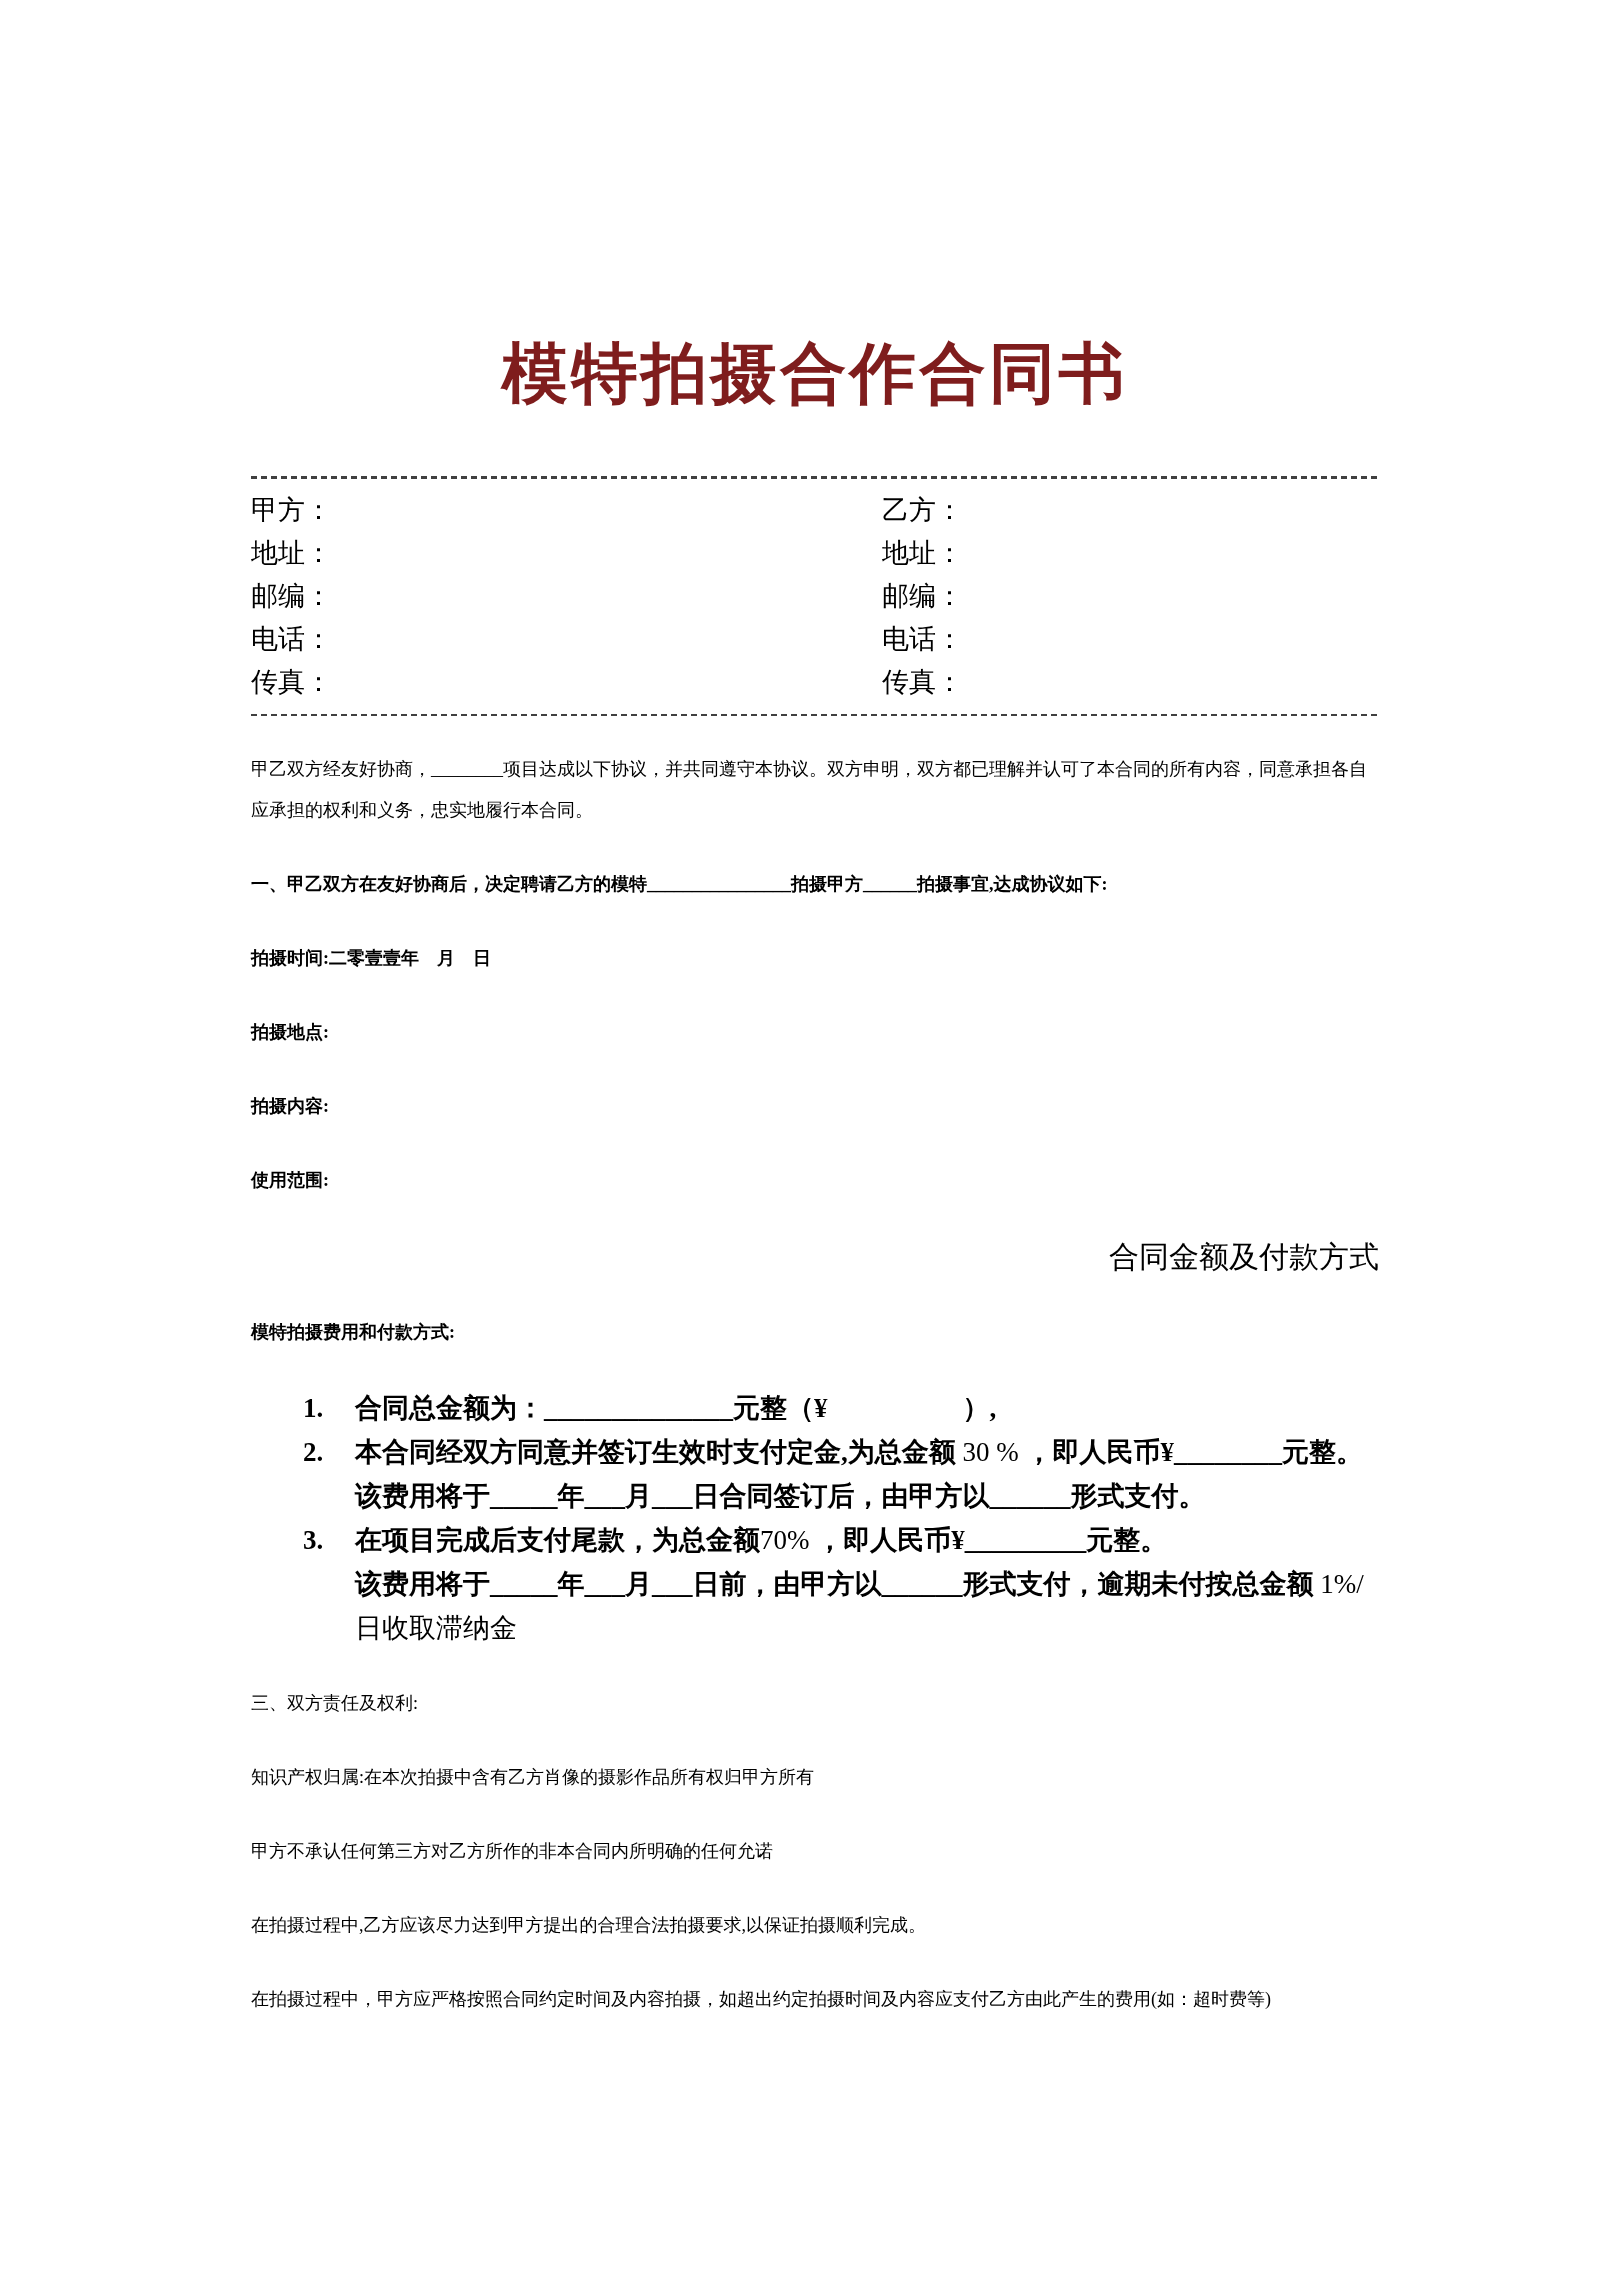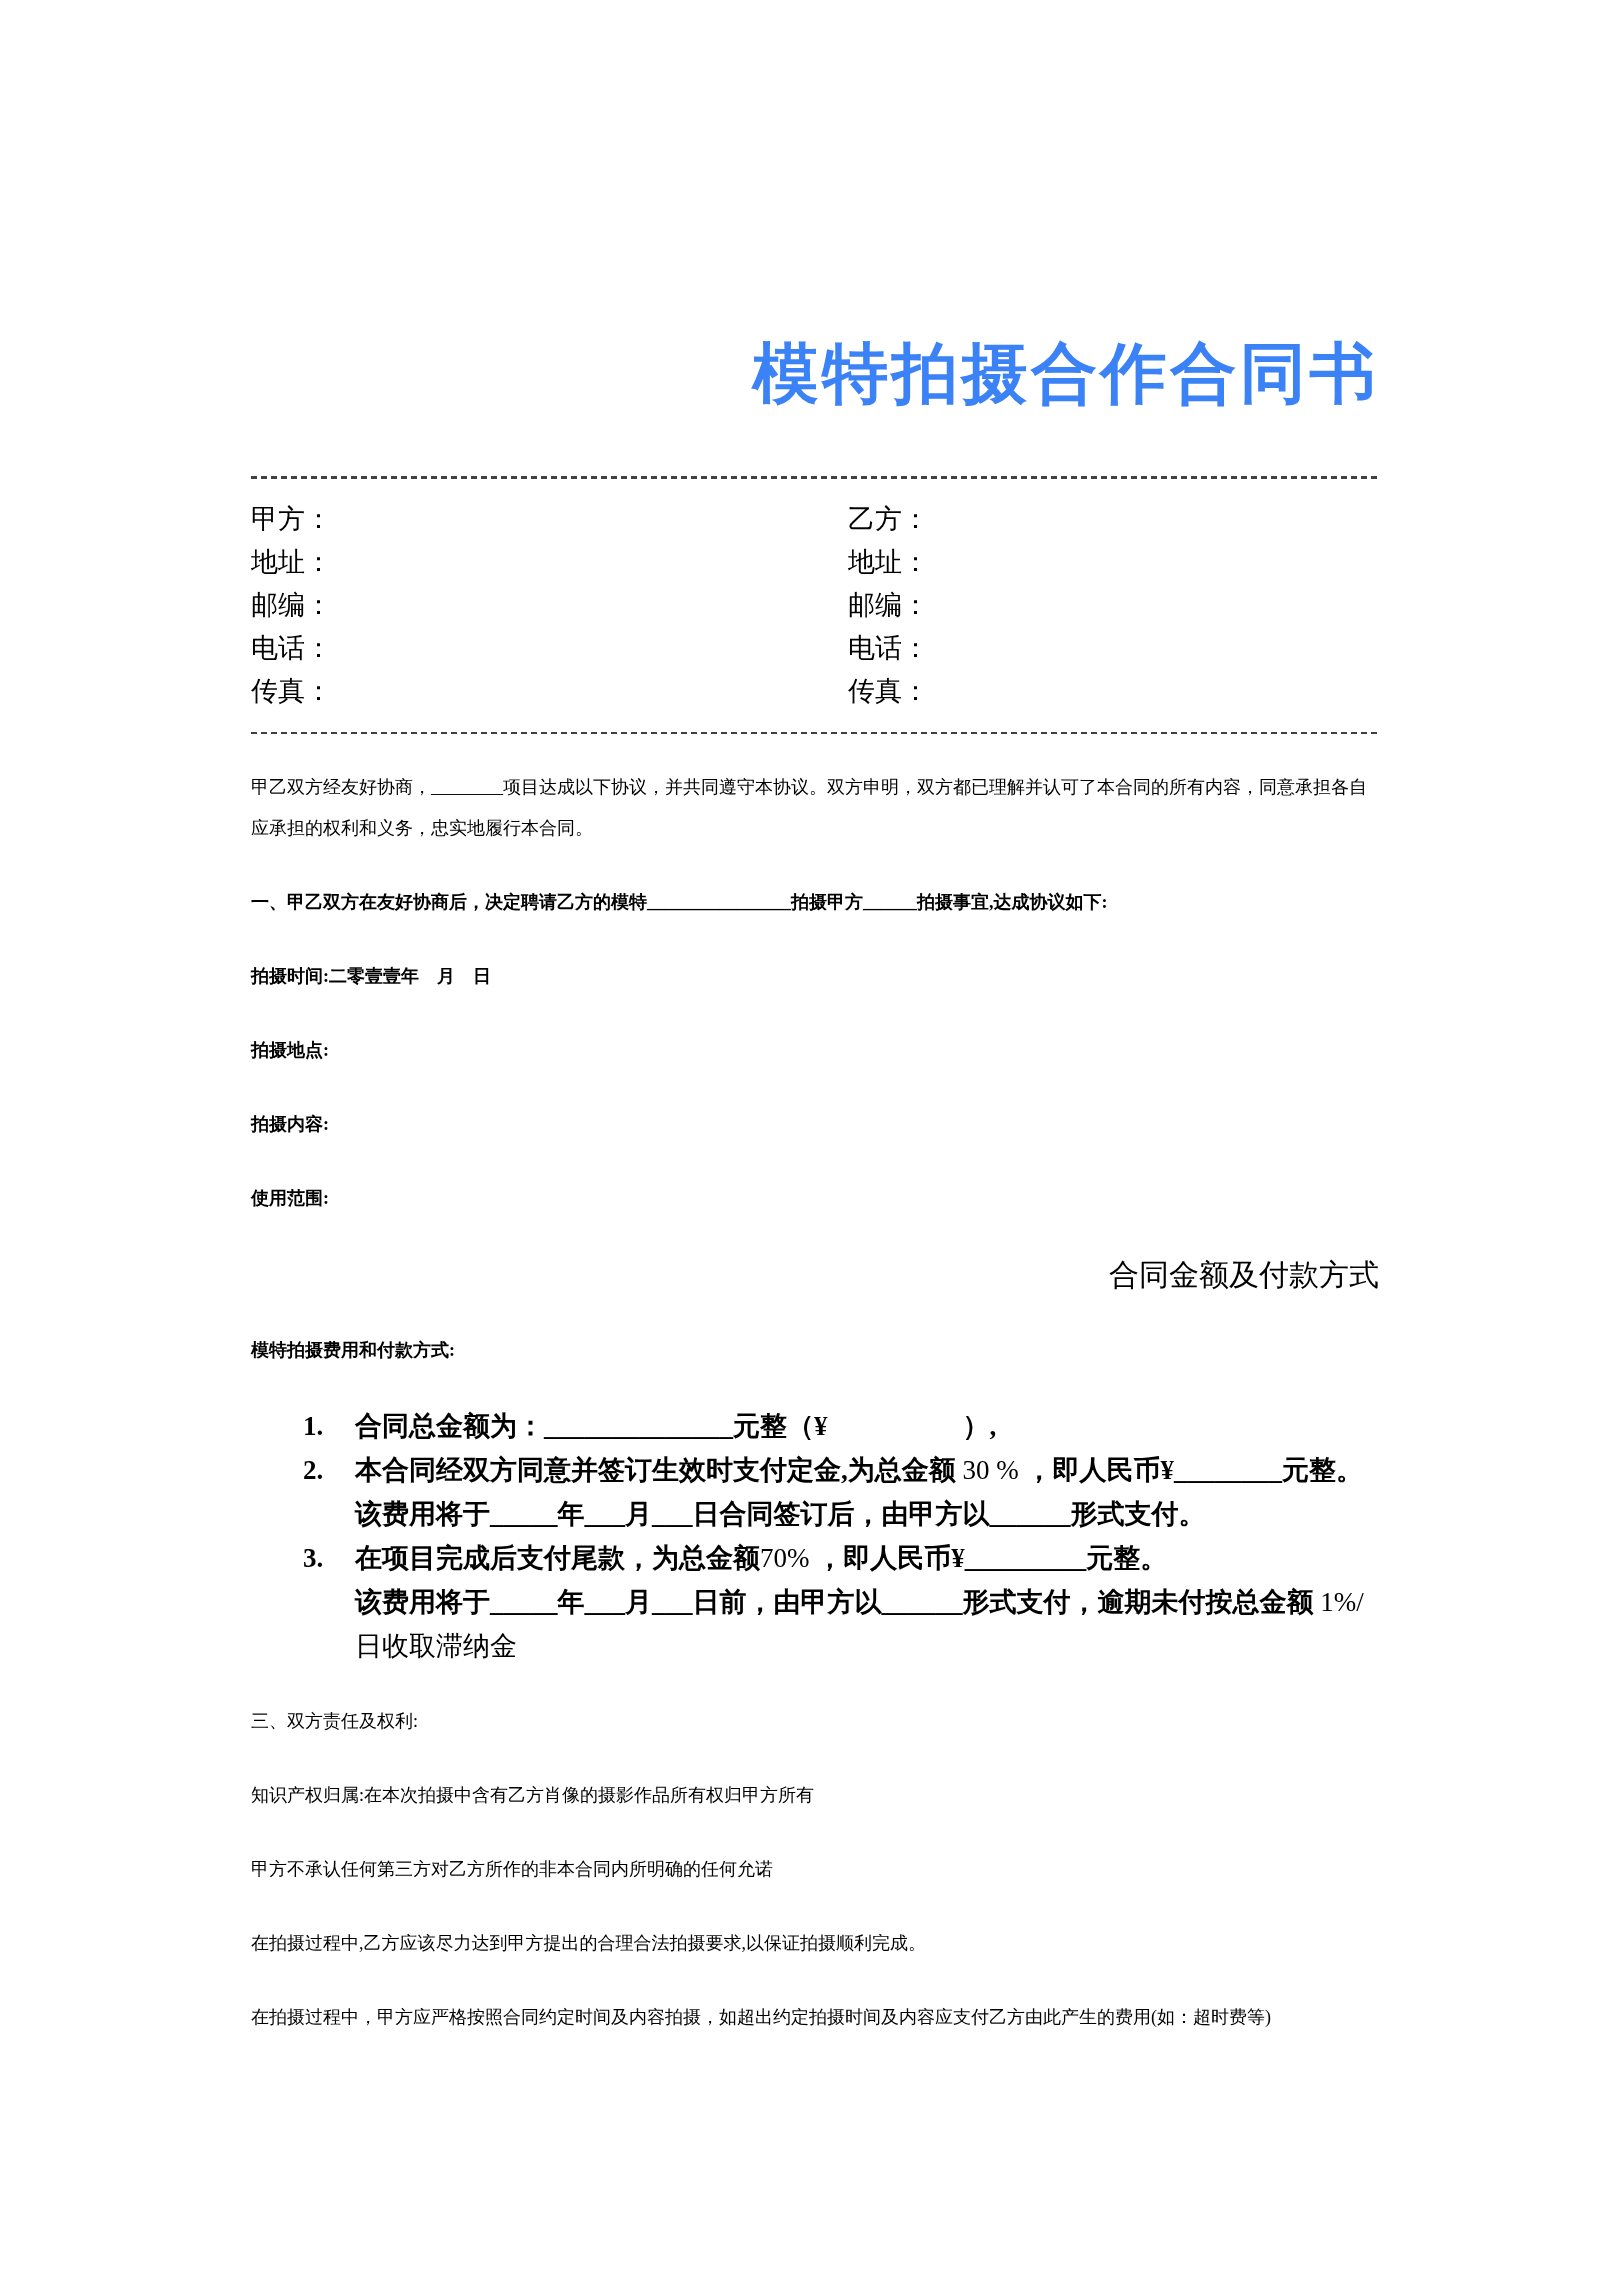--- a/index.html
+++ b/index.html
@@ -12,34 +12,35 @@
     color:#000;
     font-family:"Liberation Serif","DejaVu Serif",serif;
     padding:335px 244px 0 251px;
     overflow:hidden;
   }
   .title{
     font-family:"Liberation Sans","DejaVu Sans",sans-serif;
     font-weight:900;
     font-size:66px;
     line-height:76px;
-    text-align:right;
+    text-align:center;
     letter-spacing:3.6px;
     margin:0 0 65px 0;
-    color:#3b82f6;
+    color:#7f1d1d;
   }
   .sep{
     height:2.7px;
     background:repeating-linear-gradient(90deg,#404040 0 6.4px,transparent 6.4px 10px);
   }
   .fields{
     display:flex;
-    margin:19px 0;
+    margin:10px 0;
     font-size:27px;
     line-height:43px;
+    gap:34px;
   }
   .fields .col-a{width:597px;flex:0 0 597px;}
   .fields .col-b{flex:1;}
   .para{
     font-size:18px;
     line-height:41px;
     margin:33px 0;
   }
   .b{font-weight:700;}
   .heading-lg{

